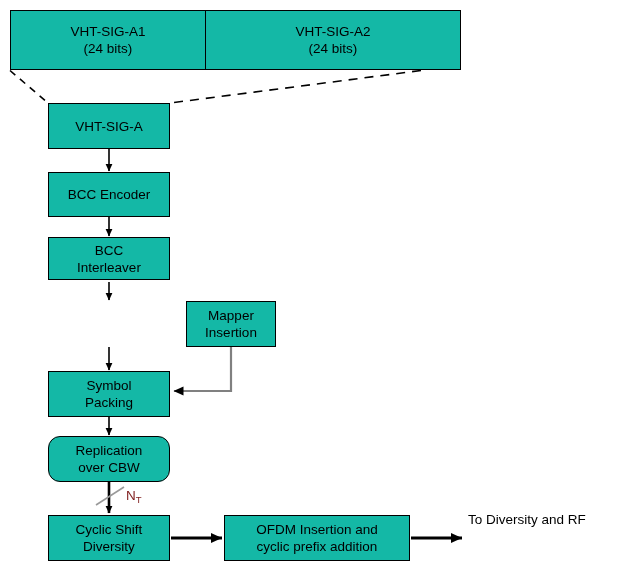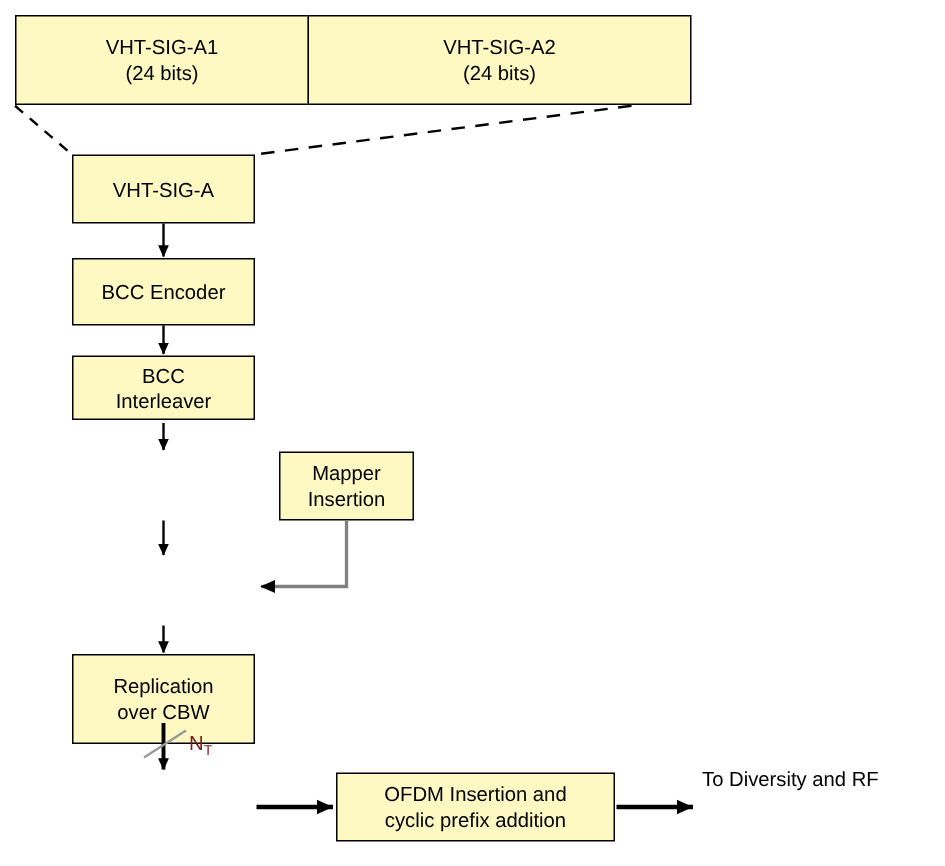--- a/index.html
+++ b/index.html
@@ -12,21 +12,21 @@
     width: 630px;
     height: 577px;
     background: #ffffff;
     font-family: "Liberation Sans", sans-serif;
     overflow: hidden;
   }
   .box {
     position: absolute;
     box-sizing: border-box;
     border: 1px solid #000000;
-    background: #fef9c3;
+    background: #14b8a6;
     display: flex;
     align-items: center;
     justify-content: center;
     text-align: center;
     color: #000000;
     font-size: 13.5px;
     line-height: 17px;
     white-space: pre-line;
   }
   .plain-text {
@@ -72,24 +72,28 @@
 
   <div class="box" style="left:48px; top:172px; width:122px; height:45px;">BCC Encoder</div>
 
   <div class="box" style="left:48px; top:237px; width:122px; height:43px;">BCC
 Interleaver</div>
 
 
   <div class="box" style="left:186px; top:301px; width:90px; height:46px;">Mapper
 Insertion</div>
 
+  <div class="box" style="left:48px; top:371px; width:122px; height:46px;">Symbol
+Packing</div>
 
-  <div class="box" style="left:48px; top:436px; width:122px; height:60px;">Replication
+  <div class="box" style="left:48px; top:436px; width:122px; height:46px;border-radius:12px;">Replication
 over CBW</div>
 
+  <div class="box" style="left:48px; top:515px; width:122px; height:46px;">Cyclic Shift
+Diversity</div>
 
   <div class="box" style="left:224px; top:515px; width:186px; height:46px;">OFDM Insertion and
 cyclic prefix addition</div>
 
   <div class="nt-label" style="left:126px; top:488px;">
     <span>N</span><sub>T</sub>
   </div>
 
   <div class="plain-text" style="left:468px; top:511px;">To Diversity and RF</div>
 

